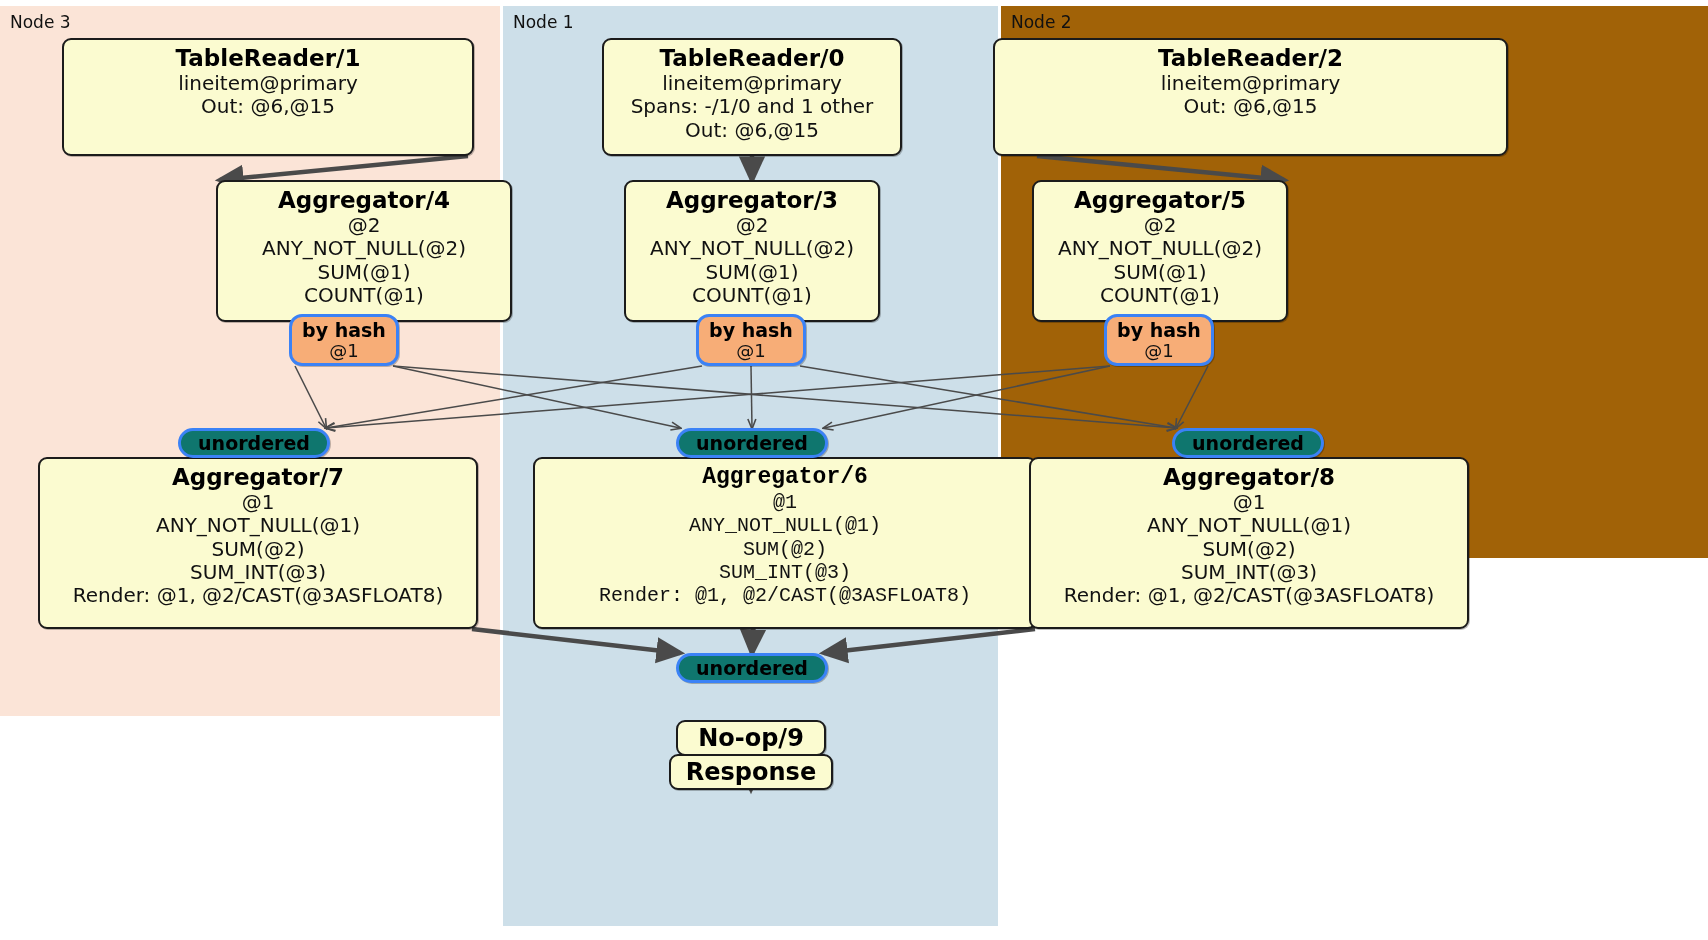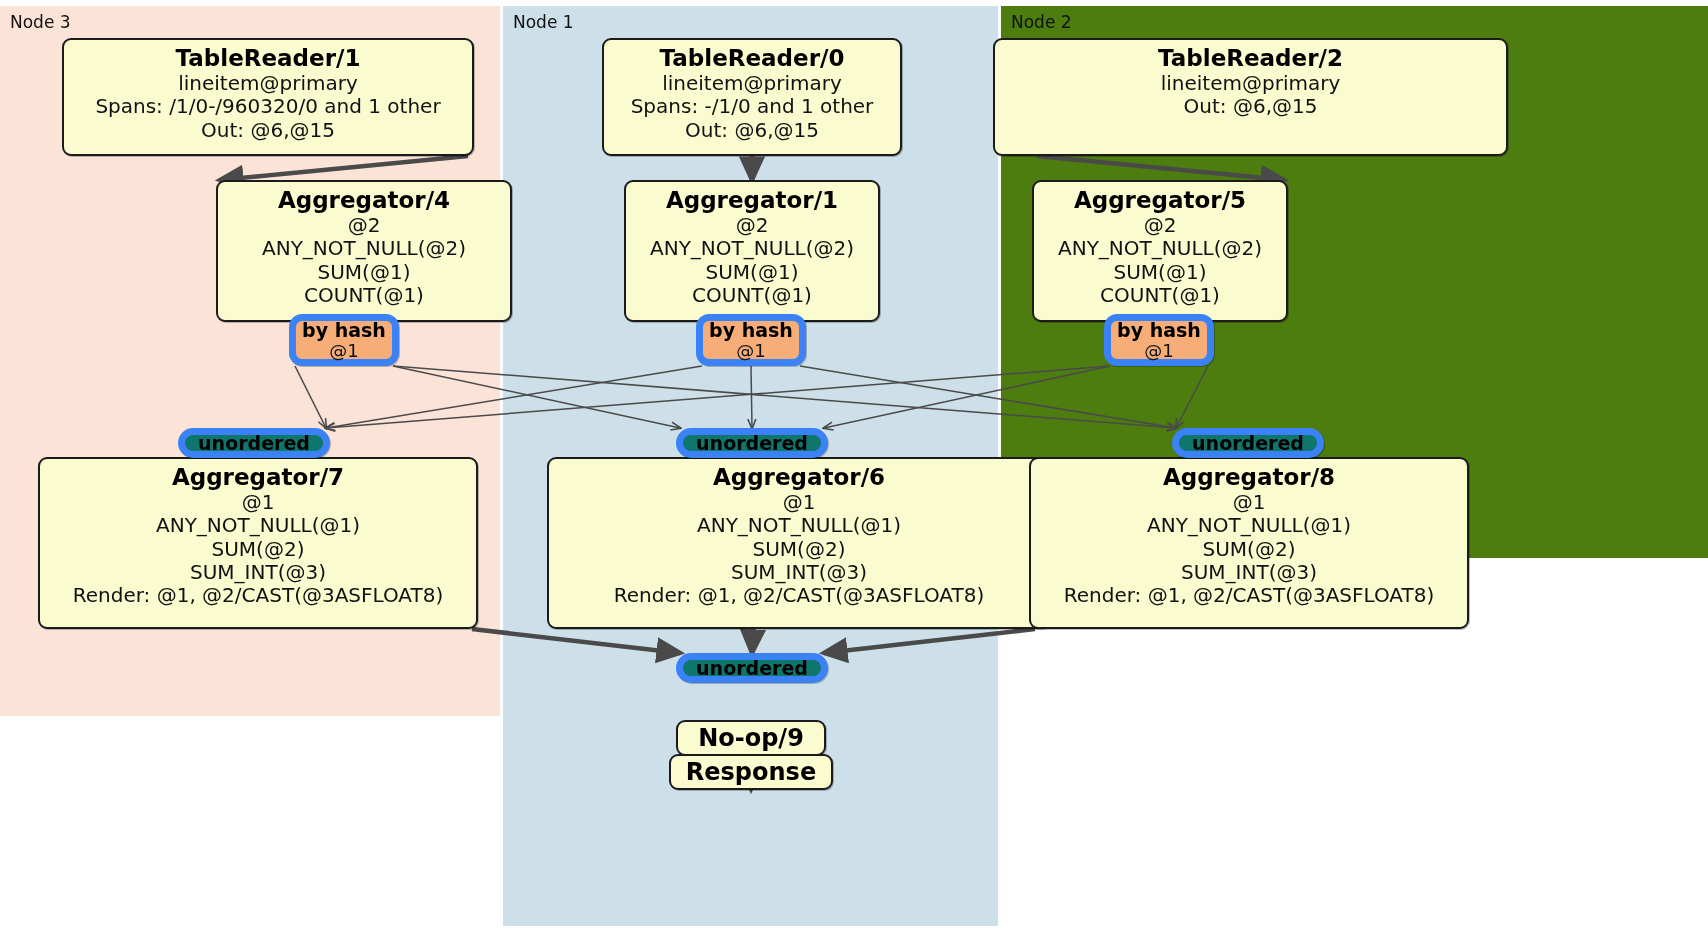--- a/index.html
+++ b/index.html
@@ -26,21 +26,21 @@
   }
   .box .ttl{font-size:23px;font-weight:bold;color:#000;line-height:1.17;white-space:nowrap;}
   .box .ln{font-size:20px;color:#111;line-height:1.17;white-space:nowrap;}
   .box.small{justify-content:center;padding:2px 10px;}
   .box.small .ttl{font-size:24px;}
 
   
   .badge{
     position:absolute;box-sizing:border-box;
     display:flex;flex-direction:column;align-items:center;justify-content:center;
-    border:7px solid #3b82f6;text-align:center;
+    border:3px solid #3b82f6;text-align:center;
     box-shadow:1px 1px 0 rgba(0,0,0,.25);
   }
   .badge.hash{
     background:#f7ad77;border-radius:13px;
     padding-top:1px;
   }
   .badge.hash .b1{font-size:19px;font-weight:bold;color:#000;line-height:1.12;}
   .badge.hash .b2{font-size:18px;color:#111;line-height:1.12;}
   .badge.unordered{
     background:#0f766e;border-radius:15px;
@@ -55,21 +55,21 @@
 
 <div id="stage">
 
   <div id="panels">
       <div class="panel" style="left: 0px; top: 6px; width: 500px; height: 710px; background: rgb(251, 228, 215);">
         <div class="panel-label">Node 3</div>
       </div>
       <div class="panel" style="left: 503px; top: 6px; width: 495px; height: 920px; background: rgb(205, 223, 233);">
         <div class="panel-label">Node 1</div>
       </div>
-      <div class="panel" style="left: 1001px; top: 6px; width: 707px; height: 552px; background: #4d7c0f; padding-left: 45px;">
+      <div class="panel" style="left: 1001px; top: 6px; width: 707px; height: 552px; background: #a16207; padding-left: 45px;">
         <div class="panel-label">Node 2</div>
       </div>
     </div>
 
   <svg id="edges" viewBox="0 0 1708 940">
     <defs>
       <marker id="ah-thick" viewBox="0 0 12 12" refX="9" refY="6" markerWidth="7" markerHeight="7" orient="auto-start-reverse">
         <path d="M 0 1 L 11 6 L 0 11 z" fill="#4a4a4a"></path>
       </marker>
       <marker id="ah-thin" viewBox="0 0 12 12" refX="10" refY="6" markerWidth="8" markerHeight="8" orient="auto-start-reverse">
@@ -93,21 +93,20 @@
         <path d="M 753 629 L 752 653" fill="none" stroke="#4a4a4a" stroke-width="4.5" marker-end="url(#ah-thick)"></path>
         <path d="M 1035 629 L 824 653" fill="none" stroke="#4a4a4a" stroke-width="4.5" marker-end="url(#ah-thick)"></path>
         <path d="M 751 724 L 751 789" fill="none" stroke="#4a4a4a" stroke-width="4.5" marker-end="url(#ah-thick)"></path>
       </g>
   </svg>
 
   <div id="nodes">
       <div class="box" style="left: 62px; top: 38px; width: 412px; height: 118px;">
         <div class="ttl">TableReader/1</div>
         <div class="ln">lineitem@primary</div>
-        <div class="ln">Spans: /1/0-/960320/0 and 1 other</div>
         <div class="ln">Out: @6,@15</div>
       </div>
       <div class="box" style="left: 602px; top: 38px; width: 300px; height: 118px;">
         <div class="ttl">TableReader/0</div>
         <div class="ln">lineitem@primary</div>
         <div class="ln">Spans: -/1/0 and 1 other</div>
         <div class="ln">Out: @6,@15</div>
       </div>
       <div class="box" style="left: 993px; top: 38px; width: 515px; height: 118px;">
         <div class="ttl">TableReader/2</div>
@@ -115,42 +114,42 @@
         <div class="ln">Out: @6,@15</div>
       </div>
       <div class="box" style="left: 216px; top: 180px; width: 296px; height: 142px;">
         <div class="ttl">Aggregator/4</div>
         <div class="ln">@2</div>
         <div class="ln">ANY_NOT_NULL(@2)</div>
         <div class="ln">SUM(@1)</div>
         <div class="ln">COUNT(@1)</div>
       </div>
       <div class="box" style="left: 624px; top: 180px; width: 256px; height: 142px;">
-        <div class="ttl">Aggregator/1</div>
+        <div class="ttl">Aggregator/3</div>
         <div class="ln">@2</div>
         <div class="ln">ANY_NOT_NULL(@2)</div>
         <div class="ln">SUM(@1)</div>
         <div class="ln">COUNT(@1)</div>
       </div>
       <div class="box" style="left: 1032px; top: 180px; width: 256px; height: 142px;">
         <div class="ttl">Aggregator/5</div>
         <div class="ln">@2</div>
         <div class="ln">ANY_NOT_NULL(@2)</div>
         <div class="ln">SUM(@1)</div>
         <div class="ln">COUNT(@1)</div>
       </div>
       <div class="box" style="left: 38px; top: 457px; width: 440px; height: 172px;">
         <div class="ttl">Aggregator/7</div>
         <div class="ln">@1</div>
         <div class="ln">ANY_NOT_NULL(@1)</div>
         <div class="ln">SUM(@2)</div>
         <div class="ln">SUM_INT(@3)</div>
         <div class="ln">Render: @1, @2/CAST(@3ASFLOAT8)</div>
       </div>
-      <div class="box" style="left: 547px; top: 457px; width: 504px; height: 172px;">
+      <div class="box" style="left: 533px; top: 457px; width: 504px; height: 172px; font-family: Liberation Mono, monospace;">
         <div class="ttl">Aggregator/6</div>
         <div class="ln">@1</div>
         <div class="ln">ANY_NOT_NULL(@1)</div>
         <div class="ln">SUM(@2)</div>
         <div class="ln">SUM_INT(@3)</div>
         <div class="ln">Render: @1, @2/CAST(@3ASFLOAT8)</div>
       </div>
       <div class="box" style="left: 1029px; top: 457px; width: 440px; height: 172px;">
         <div class="ttl">Aggregator/8</div>
         <div class="ln">@1</div>

